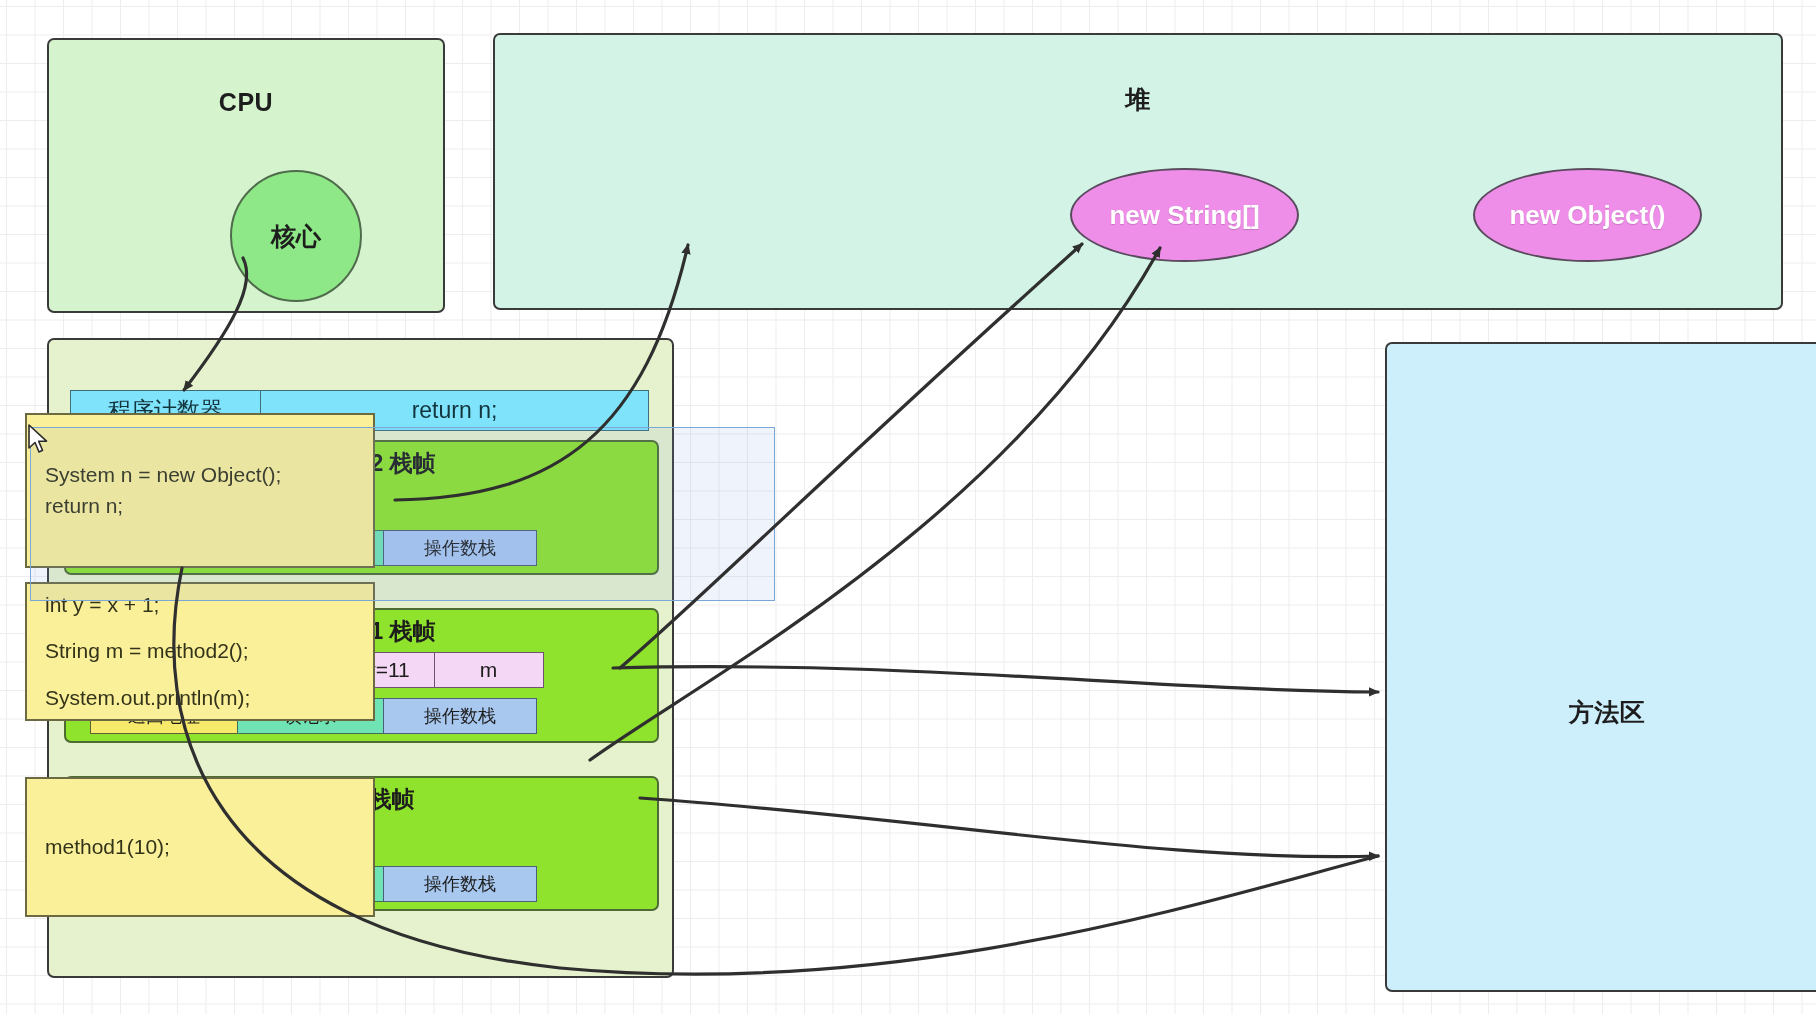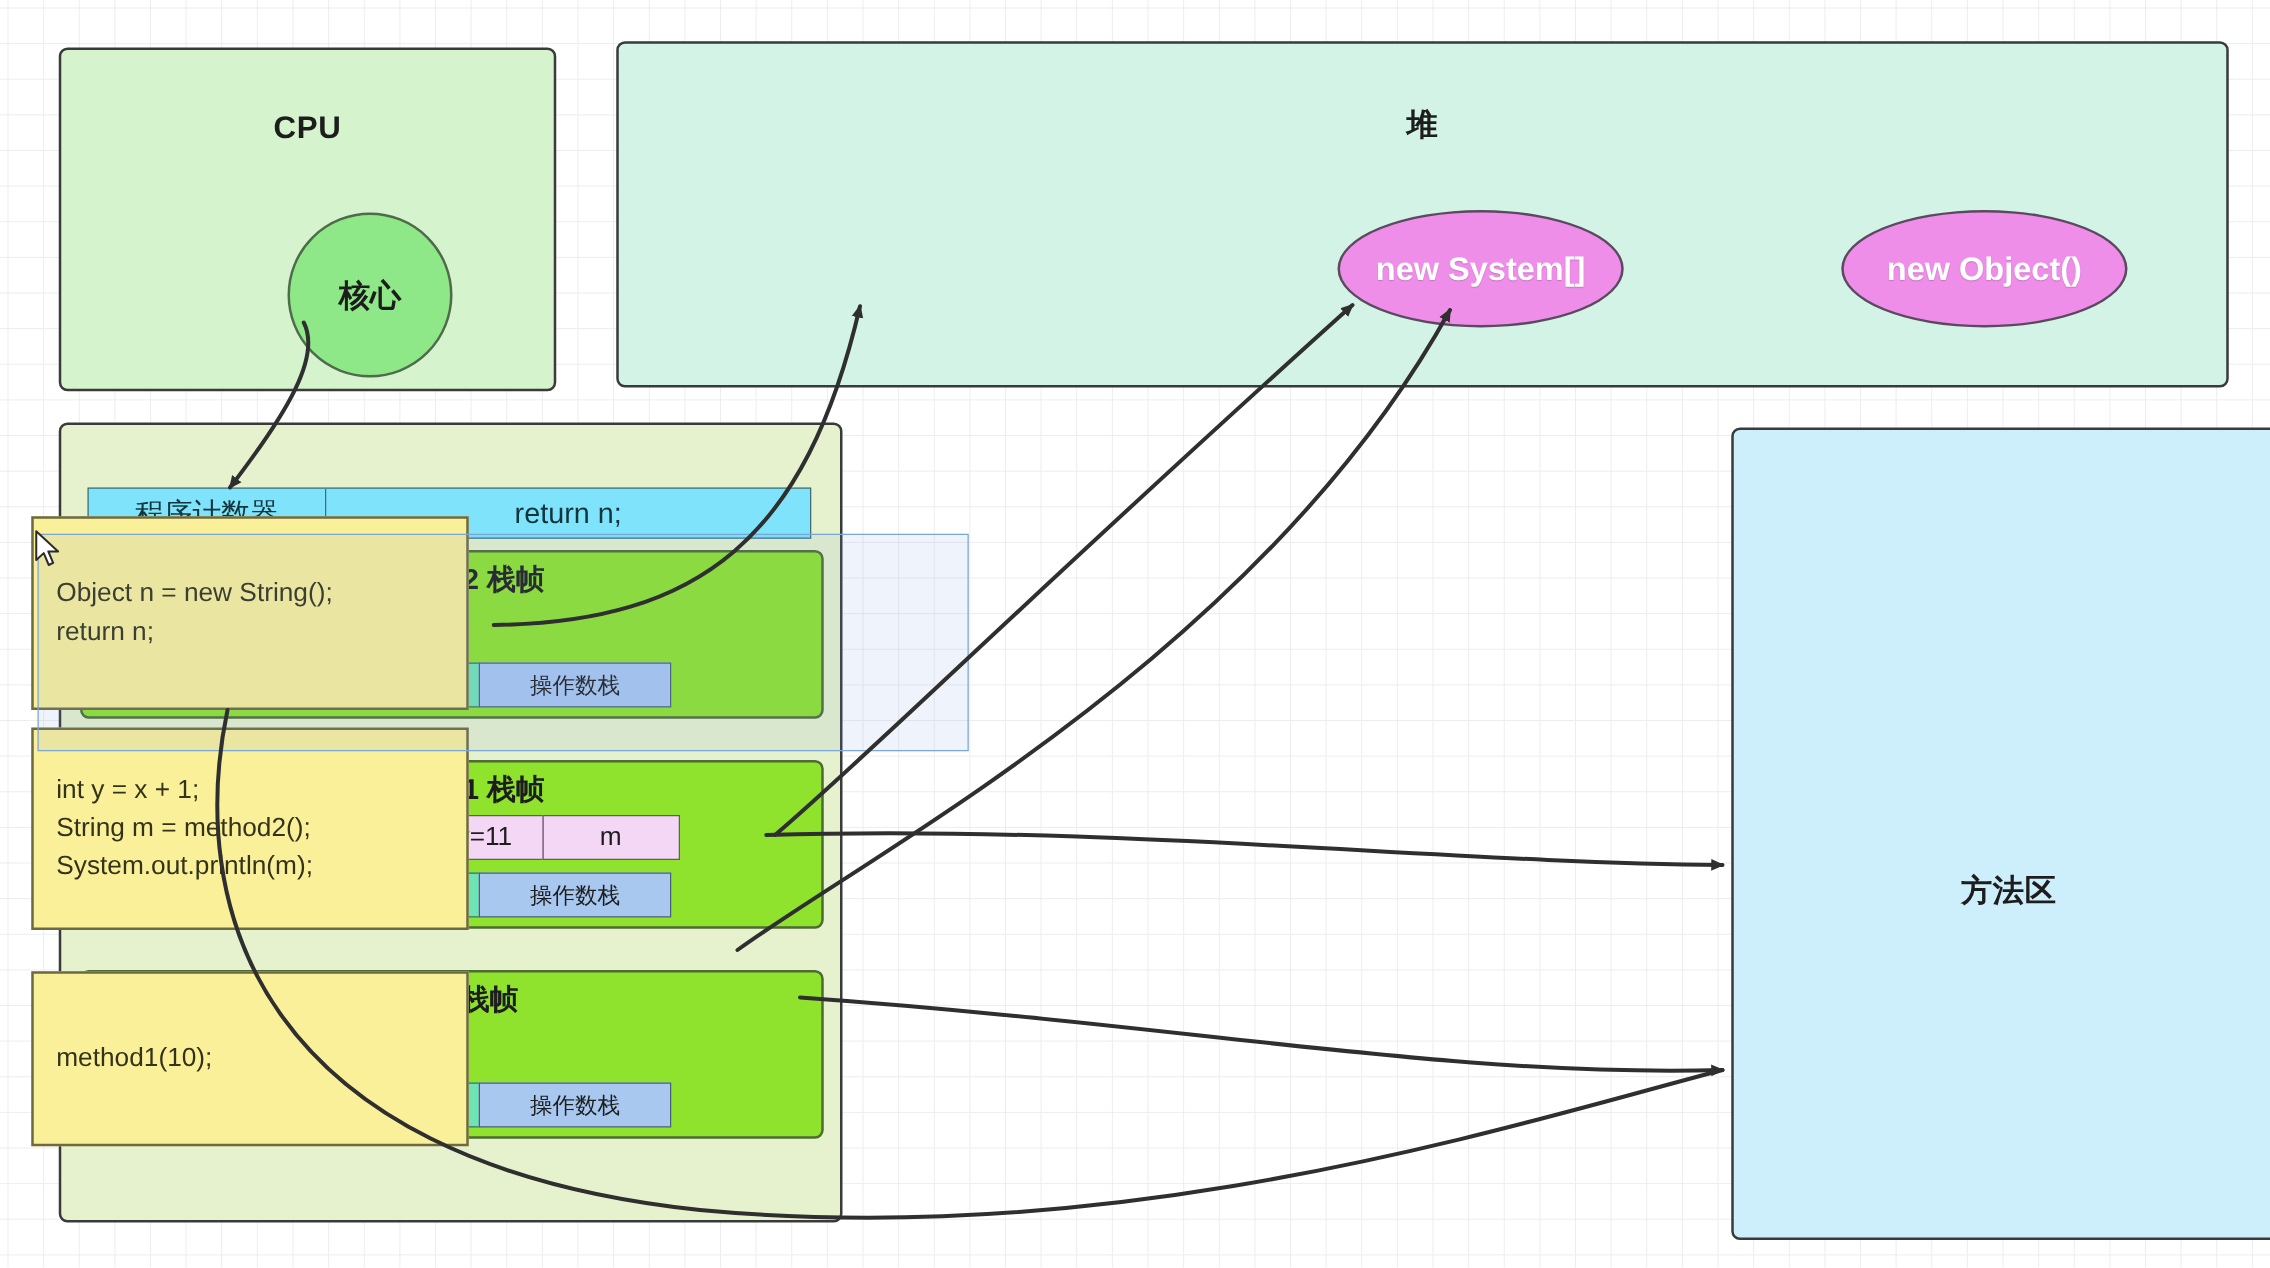--- a/index.html
+++ b/index.html
@@ -111,21 +111,21 @@
   #metharea-title { top: 352px; font-size: 25px; }
   .codebox {
     position: absolute; left: 25px; width: 350px;
     background: #fbf09a; border: 2px solid #6b6a43;
     box-sizing: border-box;
     padding: 16px 18px;
     font-size: 21px; line-height: 1.45; color: #33331a;
     display: flex; flex-direction: column; justify-content: center;
   }
   #code-0 { top: 413px; height: 155px; }
-  #code-1 { top: 582px; height: 162px; }
+  #code-1 { top: 582px; height: 139px; gap: 16px; }
   #code-2 { top: 777px; height: 140px; }
   .codebox .ln { white-space: nowrap; }
   
   #selection {
     position: absolute; left: 30px; top: 427px; width: 745px; height: 174px;
     background: rgba(120,160,220,.12);
     border: 1.3px solid #7ba7d7;
     box-sizing: border-box;
     pointer-events: none;
   }
@@ -139,21 +139,21 @@
 
 <div id="canvas">
 
   <div class="box" id="cpu">
     <div class="title" id="cpu-title">CPU</div>
     <div id="core">核心</div>
   </div>
 
   <div class="box" id="heap">
     <div class="title" id="heap-title">堆</div>
-    <div class="ellipse" id="ell-string">new System[]</div>
+    <div class="ellipse" id="ell-string">new String[]</div>
     <div class="ellipse" id="ell-object">new Object()</div>
   </div>
 
   <div class="box" id="stack">
     <div class="title" id="stack-title">main 线程栈</div>
   </div>
 
   <div class="pcrow">
     <div class="cell left">程序计数器</div>
     <div class="cell right">return n;</div>
@@ -198,21 +198,21 @@
       <div class="cell c-lock">锁记录</div>
       <div class="cell c-opnd">操作数栈</div>
     </div>
   </div>
 
   <div class="box" id="metharea">
     <div class="title" id="metharea-title">方法区</div>
   </div>
 
   <div class="codebox" id="code-0">
-    <div class="ln">Object n = new String();</div>
+    <div class="ln">System n = new Object();</div>
     <div class="ln">return n;</div>
   </div>
   <div class="codebox" id="code-1">
     <div class="ln">int y = x + 1;</div>
     <div class="ln">String m = method2();</div>
     <div class="ln">System.out.println(m);</div>
   </div>
   <div class="codebox" id="code-2">
     <div class="ln">method1(10);</div>
   </div>

